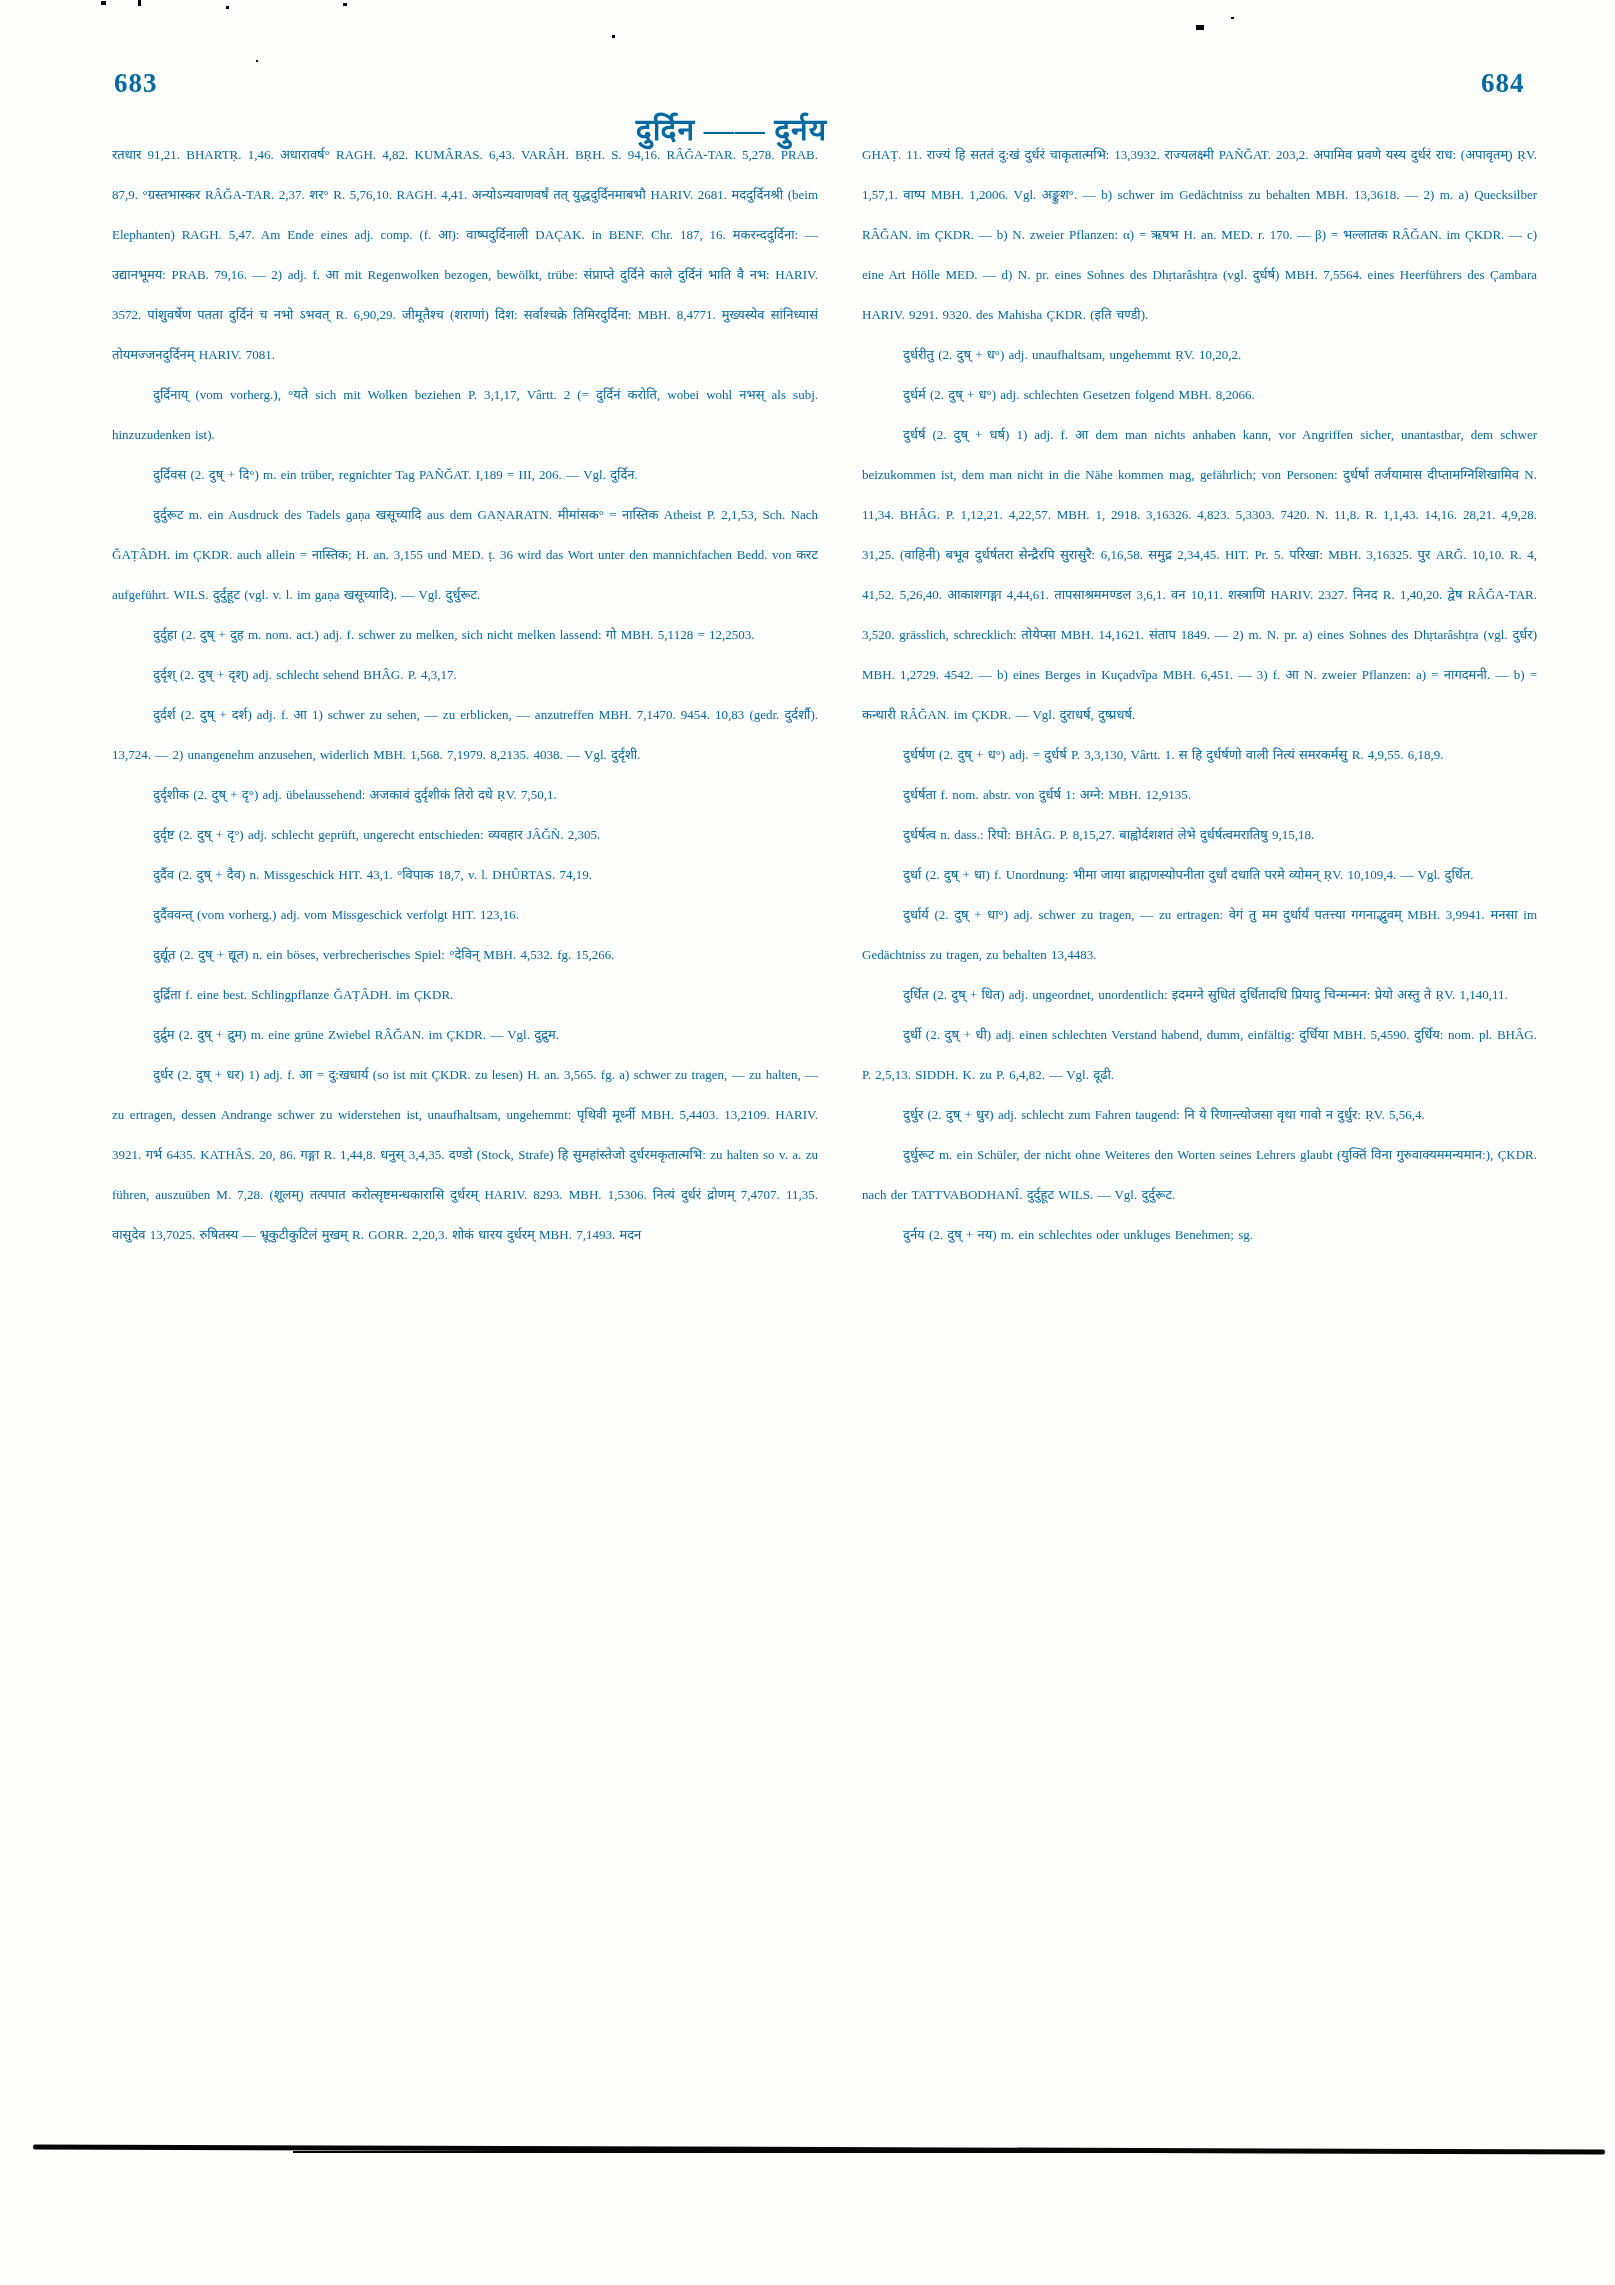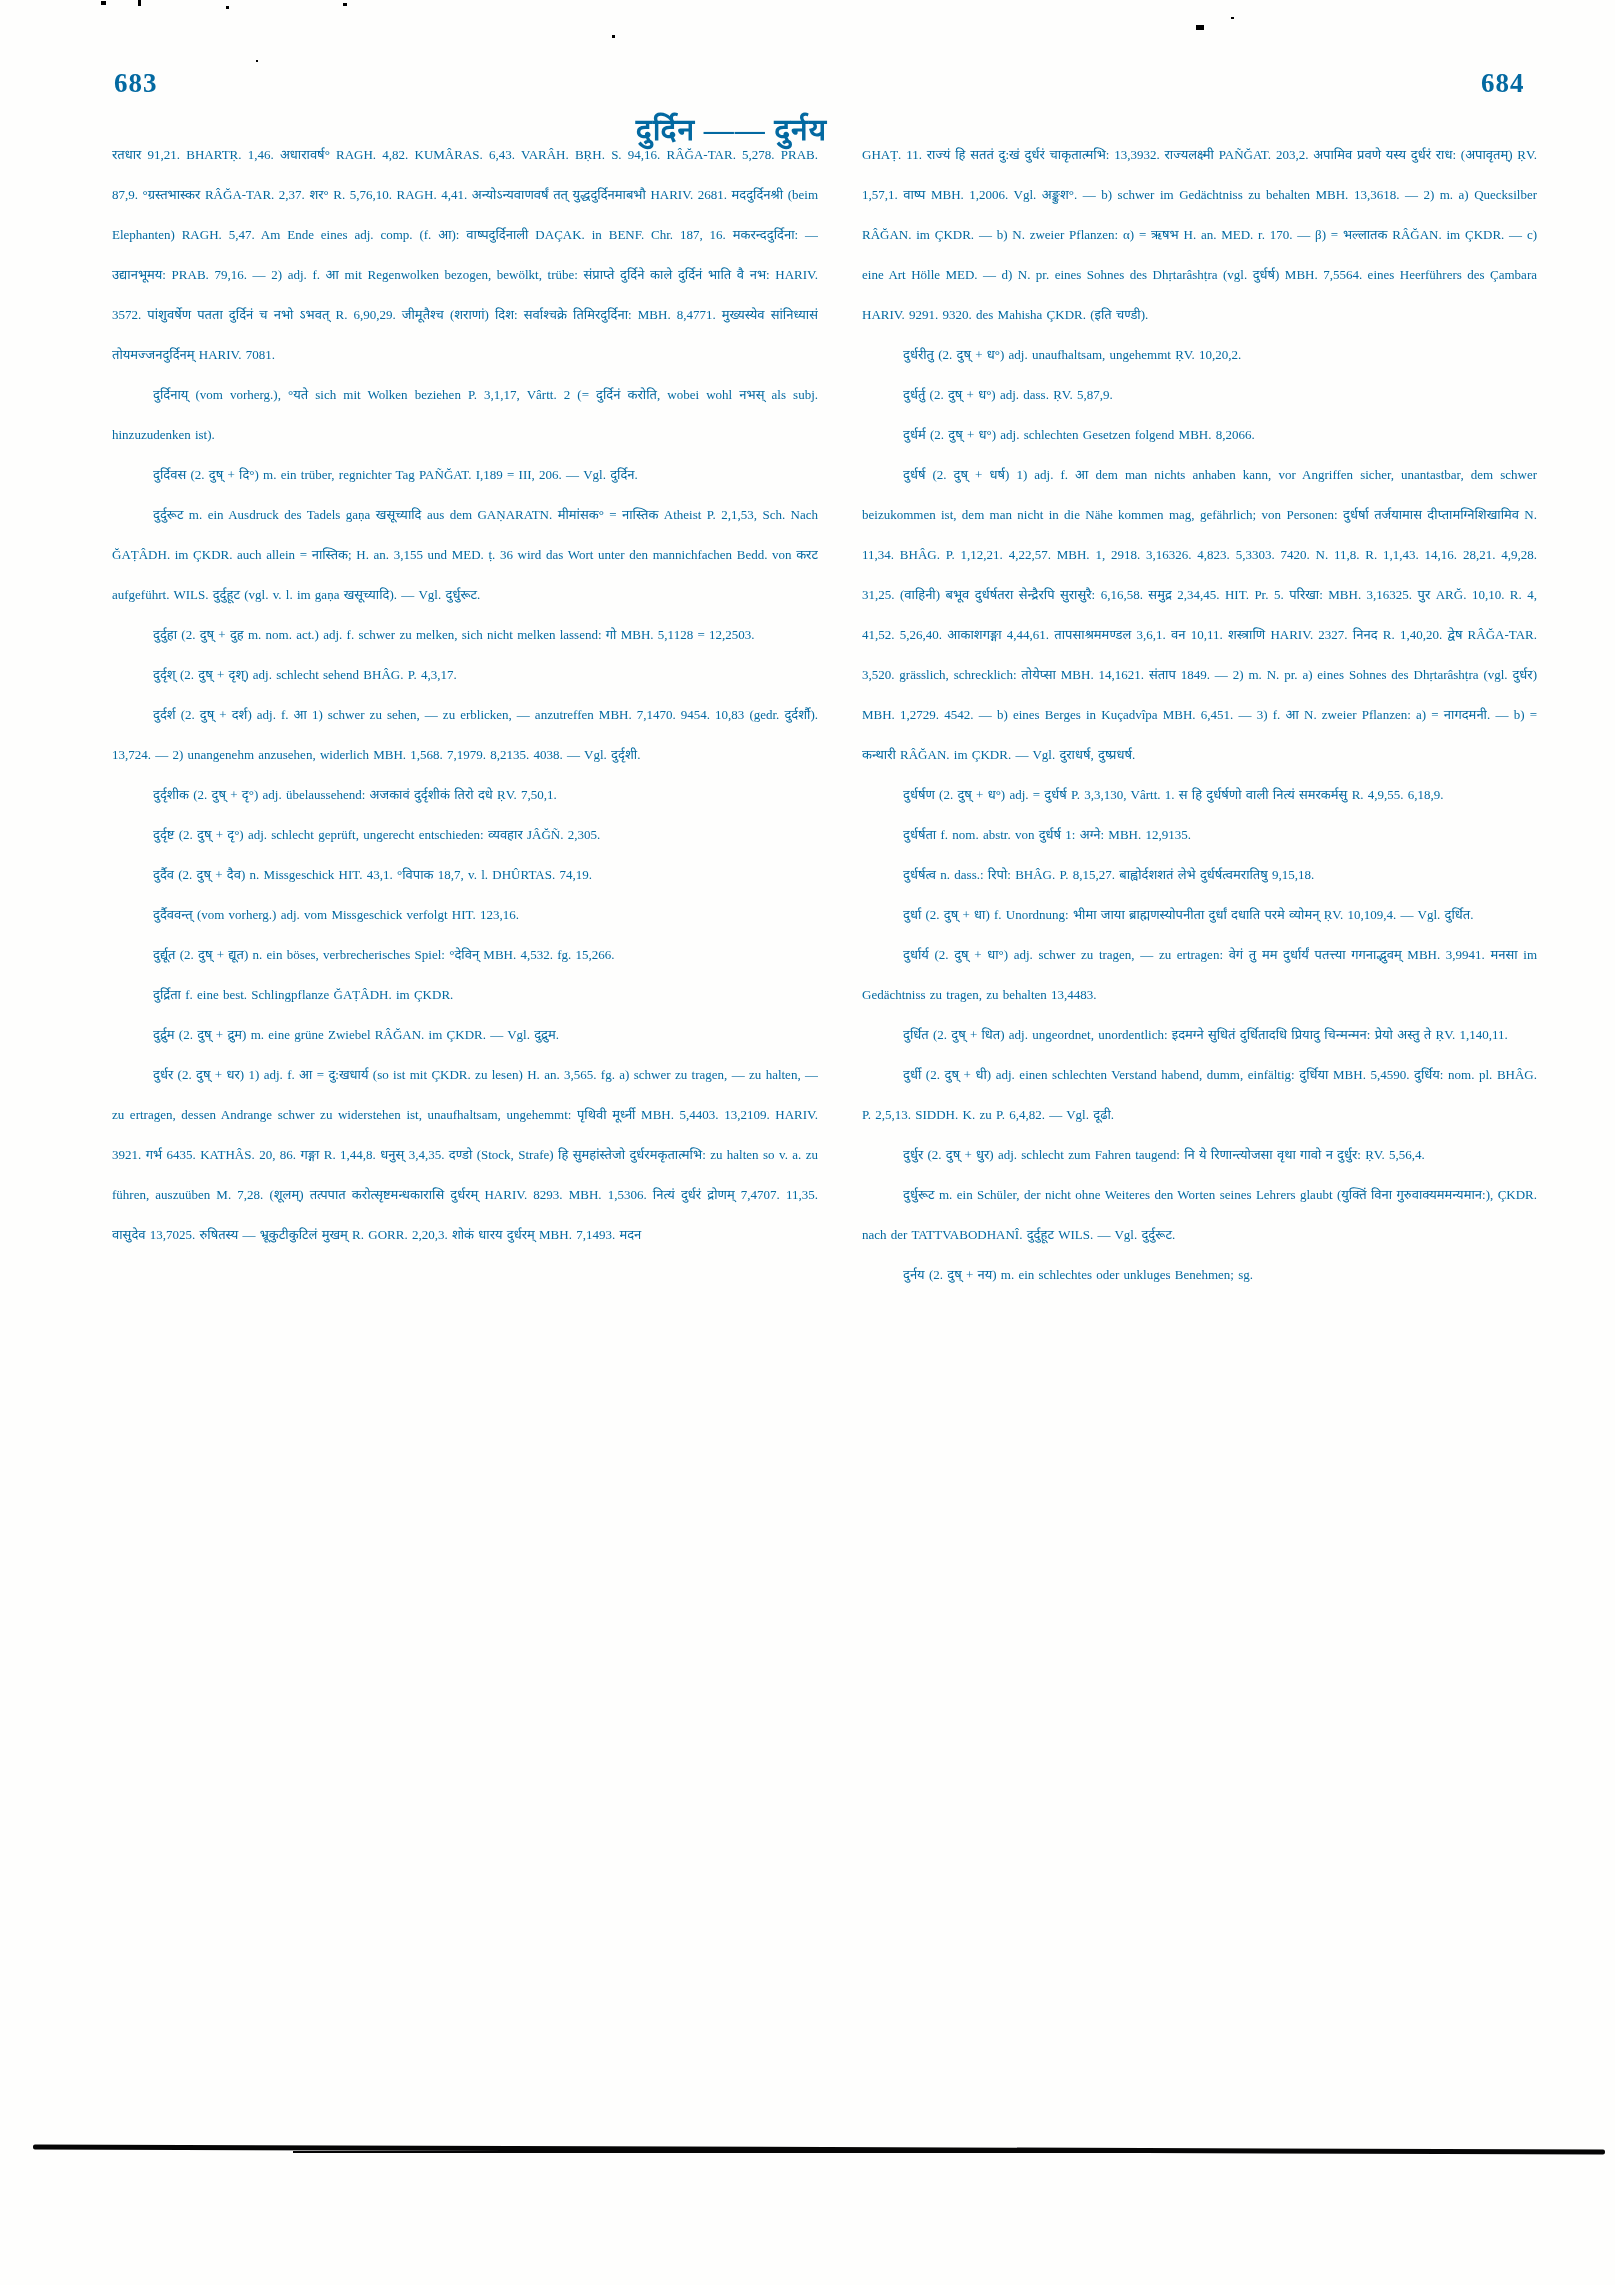--- a/index.html
+++ b/index.html
@@ -96,21 +96,20 @@
       <p class="para ind">दुर्दैववन्त् (vom vorherg.) adj. vom Missgeschick verfolgt HIT. 123,16.</p>
       <p class="para ind">दुर्द्यूत (2. दुष् + द्यूत) n. ein böses, verbrecherisches Spiel: °देविन् MBH. 4,532. fg. 15,266.</p>
       <p class="para ind">दुर्द्रिता f. eine best. Schlingpflanze ĞAṬÂDH. im ÇKDR.</p>
       <p class="para ind">दुर्द्रुम (2. दुष् + द्रुम) m. eine grüne Zwiebel RÂĞAN. im ÇKDR. — Vgl. दुद्रुम.</p>
       <p class="para ind">दुर्धर (2. दुष् + धर) 1) adj. f. आ = दु:खधार्य (so ist mit ÇKDR. zu lesen) H. an. 3,565. fg. a) schwer zu tragen, — zu halten, — zu ertragen, dessen Andrange schwer zu widerstehen ist, unaufhaltsam, ungehemmt: पृथिवी मूर्ध्नी MBH. 5,4403. 13,2109. HARIV. 3921. गर्भ 6435. KATHÂS. 20, 86. गङ्गा R. 1,44,8. धनुस् 3,4,35. दण्डो (Stock, Strafe) हि सुमहांस्तेजो दुर्धरमकृतात्मभि: zu halten so v. a. zu führen, auszuüben M. 7,28. (शूलम्) तत्पपात करोत्सृष्टमन्धकारासि दुर्धरम् HARIV. 8293. MBH. 1,5306. नित्यं दुर्धरं द्रोणम् 7,4707. 11,35. वासुदेव 13,7025. रुषितस्य — भ्रूकुटीकुटिलं मुखम् R. GORR. 2,20,3. शोकं धारय दुर्धरम् MBH. 7,1493. मदन</p>
     </div>
 
   <div class="col" id="col-right">
       <p class="para">GHAṬ. 11. राज्यं हि सततं दु:खं दुर्धरं चाकृतात्मभि: 13,3932. राज्यलक्ष्मी PAÑĞAT. 203,2. अपामिव प्रवणे यस्य दुर्धरं राध: (अपावृतम्) ṚV. 1,57,1. वाष्प MBH. 1,2006. Vgl. अङ्कुश°. — b) schwer im Gedächtniss zu behalten MBH. 13,3618. — 2) m. a) Quecksilber RÂĞAN. im ÇKDR. — b) N. zweier Pflanzen: α) = ऋषभ H. an. MED. r. 170. — β) = भल्लातक RÂĞAN. im ÇKDR. — c) eine Art Hölle MED. — d) N. pr. eines Sohnes des Dhṛtarâshṭra (vgl. दुर्धर्ष) MBH. 7,5564. eines Heerführers des Çambara HARIV. 9291. 9320. des Mahisha ÇKDR. (इति चण्डी).</p>
       <p class="para ind">दुर्धरीतु (2. दुष् + ध°) adj. unaufhaltsam, ungehemmt ṚV. 10,20,2.</p>
-      <p class="para ind">दुर्धर्तु (2. दुष् + ध°) adj. dass. ṚV. 5,87,9.</p>
       <p class="para ind">दुर्धर्म (2. दुष् + ध°) adj. schlechten Gesetzen folgend MBH. 8,2066.</p>
       <p class="para ind">दुर्धर्ष (2. दुष् + धर्ष) 1) adj. f. आ dem man nichts anhaben kann, vor Angriffen sicher, unantastbar, dem schwer beizukommen ist, dem man nicht in die Nähe kommen mag, gefährlich; von Personen: दुर्धर्षा तर्जयामास दीप्तामग्निशिखामिव N. 11,34. BHÂG. P. 1,12,21. 4,22,57. MBH. 1, 2918. 3,16326. 4,823. 5,3303. 7420. N. 11,8. R. 1,1,43. 14,16. 28,21. 4,9,28. 31,25. (वाहिनी) बभूव दुर्धर्षतरा सेन्द्रैरपि सुरासुरै: 6,16,58. समुद्र 2,34,45. HIT. Pr. 5. परिखा: MBH. 3,16325. पुर ARĞ. 10,10. R. 4, 41,52. 5,26,40. आकाशगङ्गा 4,44,61. तापसाश्रममण्डल 3,6,1. वन 10,11. शस्त्राणि HARIV. 2327. निनद R. 1,40,20. द्वेष RÂĞA-TAR. 3,520. grässlich, schrecklich: तोयेप्सा MBH. 14,1621. संताप 1849. — 2) m. N. pr. a) eines Sohnes des Dhṛtarâshṭra (vgl. दुर्धर) MBH. 1,2729. 4542. — b) eines Berges in Kuçadvîpa MBH. 6,451. — 3) f. आ N. zweier Pflanzen: a) = नागदमनी. — b) = कन्थारी RÂĞAN. im ÇKDR. — Vgl. दुराधर्ष, दुष्प्रधर्ष.</p>
       <p class="para ind">दुर्धर्षण (2. दुष् + ध°) adj. = दुर्धर्ष P. 3,3,130, Vârtt. 1. स हि दुर्धर्षणो वाली नित्यं समरकर्मसु R. 4,9,55. 6,18,9.</p>
       <p class="para ind">दुर्धर्षता f. nom. abstr. von दुर्धर्ष 1: अग्ने: MBH. 12,9135.</p>
       <p class="para ind">दुर्धर्षत्व n. dass.: रिपो: BHÂG. P. 8,15,27. बाह्वोर्दशशतं लेभे दुर्धर्षत्वमरातिषु 9,15,18.</p>
       <p class="para ind">दुर्धा (2. दुष् + धा) f. Unordnung: भीमा जाया ब्राह्मणस्योपनीता दुर्धां दधाति परमे व्योमन् ṚV. 10,109,4. — Vgl. दुर्धित.</p>
       <p class="para ind">दुर्धार्य (2. दुष् + धा°) adj. schwer zu tragen, — zu ertragen: वेगं तु मम दुर्धार्यं पतत्त्या गगनाद्भुवम् MBH. 3,9941. मनसा im Gedächtniss zu tragen, zu behalten 13,4483.</p>
       <p class="para ind">दुर्धित (2. दुष् + धित) adj. ungeordnet, unordentlich: इदमग्ने सुधितं दुर्धितादधि प्रियादु चिन्मन्मन: प्रेयो अस्तु ते ṚV. 1,140,11.</p>
       <p class="para ind">दुर्धी (2. दुष् + धी) adj. einen schlechten Verstand habend, dumm, einfältig: दुर्धिया MBH. 5,4590. दुर्धिय: nom. pl. BHÂG. P. 2,5,13. SIDDH. K. zu P. 6,4,82. — Vgl. दूढी.</p>
       <p class="para ind">दुर्धुर (2. दुष् + धुर) adj. schlecht zum Fahren taugend: नि ये रिणान्त्योजसा वृथा गावो न दुर्धुर: ṚV. 5,56,4.</p>

